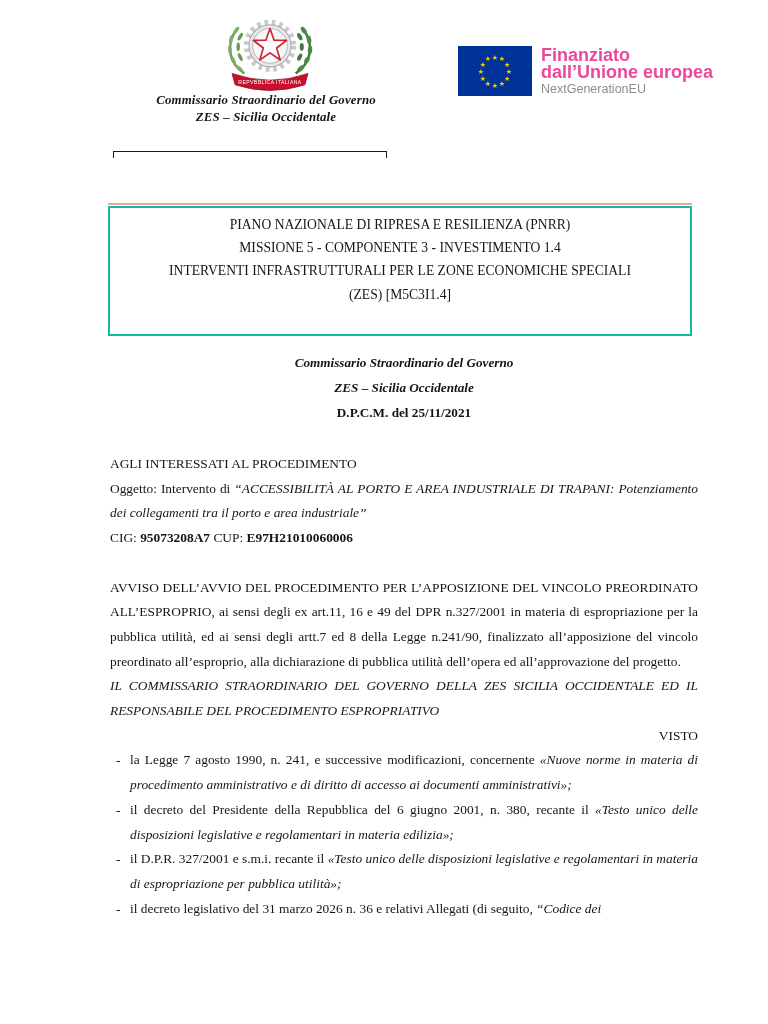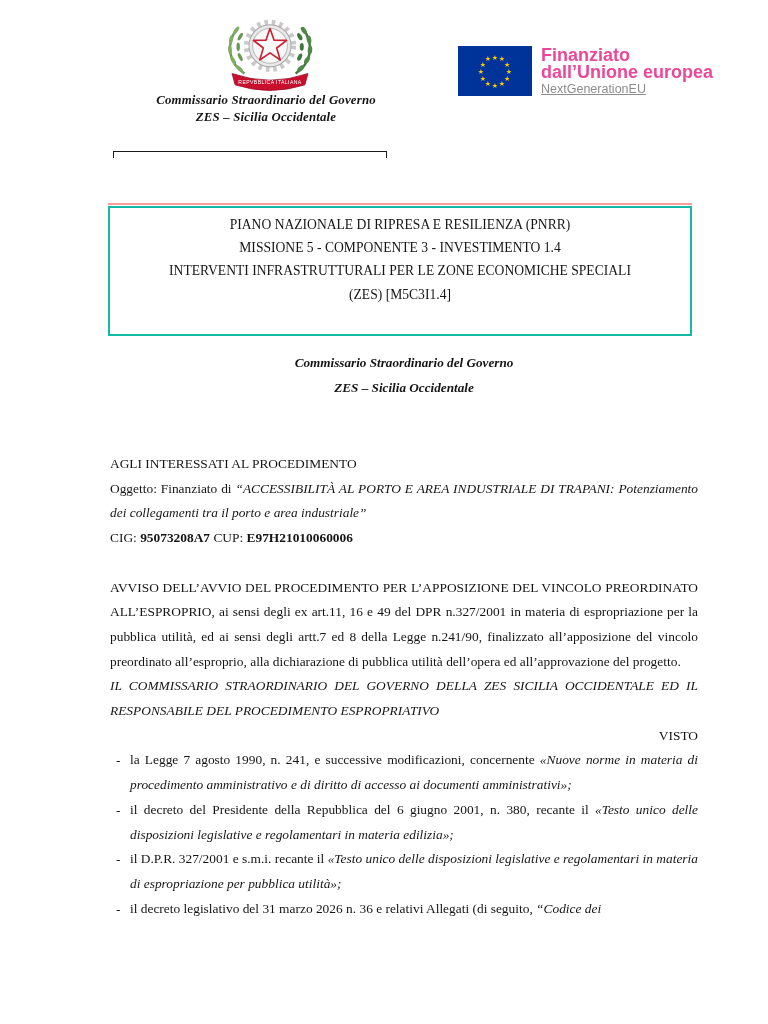--- a/index.html
+++ b/index.html
@@ -10,21 +10,21 @@
   
   .emblem{position:absolute;left:212px;top:12px;width:116px;height:80px;}
   .org-name{
     position:absolute;left:106px;top:92px;width:320px;text-align:center;
     font-size:12.8px;font-weight:bold;font-style:italic;line-height:17px;letter-spacing:.2px;
   }
   .eu-logo{position:absolute;left:458px;top:46px;display:flex;align-items:flex-start;}
   .eu-flag{width:74px;height:50px;display:block;}
   .eu-text{margin-left:9px;font-family:"Liberation Sans","DejaVu Sans",sans-serif;line-height:17px;padding-top:1px;}
   .eu-text .blue{font-weight:bold;font-size:18px;color:#ec4899;}
-  .eu-text .gray{font-size:12.5px;color:#8C8C8C;text-decoration:underline;}
+  .eu-text .gray{font-size:12.5px;color:#8C8C8C;}
   
   .bracket{
     position:absolute;left:113px;top:151px;width:272px;height:6px;
     border-top:1.5px solid #1a1a1a;border-left:1.5px solid #1a1a1a;border-right:1.5px solid #1a1a1a;
   }
   
   .pnrr-box{
     position:absolute;left:108px;top:206px;width:580px;height:121px;
     border:2px solid #14b8a6;text-align:center;font-size:13.6px;line-height:23.2px;padding-top:5px;
   }
@@ -124,26 +124,27 @@
   <div class="pnrr-box">
     <div>PIANO NAZIONALE DI RIPRESA E RESILIENZA (PNRR)</div>
     <div>MISSIONE 5 - COMPONENTE 3 - INVESTIMENTO 1.4</div>
     <div>INTERVENTI INFRASTRUTTURALI PER LE ZONE ECONOMICHE SPECIALI</div>
     <div>(ZES) [M5C3I1.4]</div>
   </div>
 
   <div class="subheader">
     <div class="it">Commissario Straordinario del Governo</div>
     <div class="it">ZES – Sicilia Occidentale</div>
+    <div>D.P.C.M. del 25/11/2021</div>
   </div>
 
   <div class="body">
     <p class="recipients">AGLI INTERESSATI AL PROCEDIMENTO</p>
 
-    <p class="subject"><span>Oggetto: Finanziato di </span><span class="em">“ACCESSIBILITÀ AL PORTO E AREA INDUSTRIALE DI TRAPANI: </span><span class="em">Potenziamento dei collegamenti tra il porto e area industriale”</span></p>
+    <p class="subject"><span>Oggetto: Intervento di </span><span class="em">“ACCESSIBILITÀ AL PORTO E AREA INDUSTRIALE DI TRAPANI: </span><span class="em">Potenziamento dei collegamenti tra il porto e area industriale”</span></p>
 
     <p class="codes"><span>CIG: </span><span class="b">95073208A7</span><span> CUP: </span><span class="b">E97H21010060006</span></p>
 
     <p class="notice"><span>AVVISO DELL’AVVIO DEL PROCEDIMENTO PER L’APPOSIZIONE DEL VINCOLO PREORDINATO ALL’ESPROPRIO</span><span>, ai sensi degli ex art.11, 16 e 49 del DPR n.327/2001 in materia di espropriazione per la pubblica utilità, ed ai sensi degli artt.7 ed 8 della Legge n.241/90, finalizzato all’apposizione del vincolo preordinato all’esproprio, alla dichiarazione di pubblica utilità dell’opera ed all’approvazione del progetto.</span></p>
 
     <p class="commissioner">IL COMMISSARIO STRAORDINARIO DEL GOVERNO DELLA ZES SICILIA OCCIDENTALE ED IL RESPONSABILE DEL PROCEDIMENTO ESPROPRIATIVO</p>
 
     <p class="visto">VISTO</p>
 
     <div class="list">

